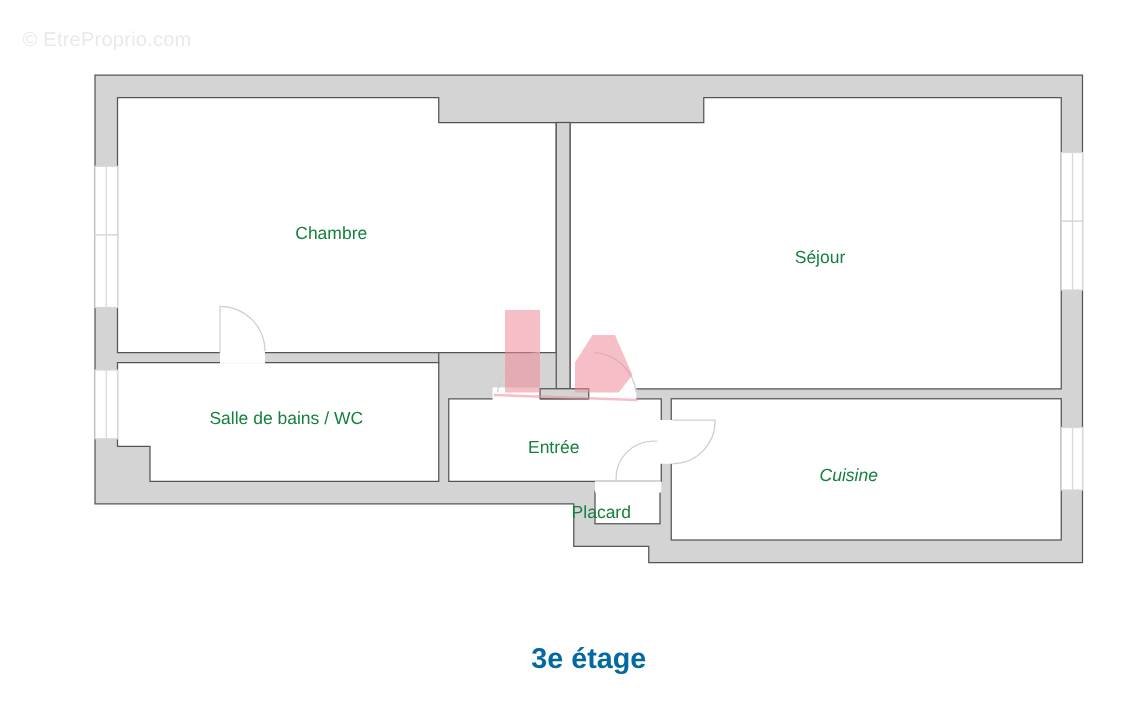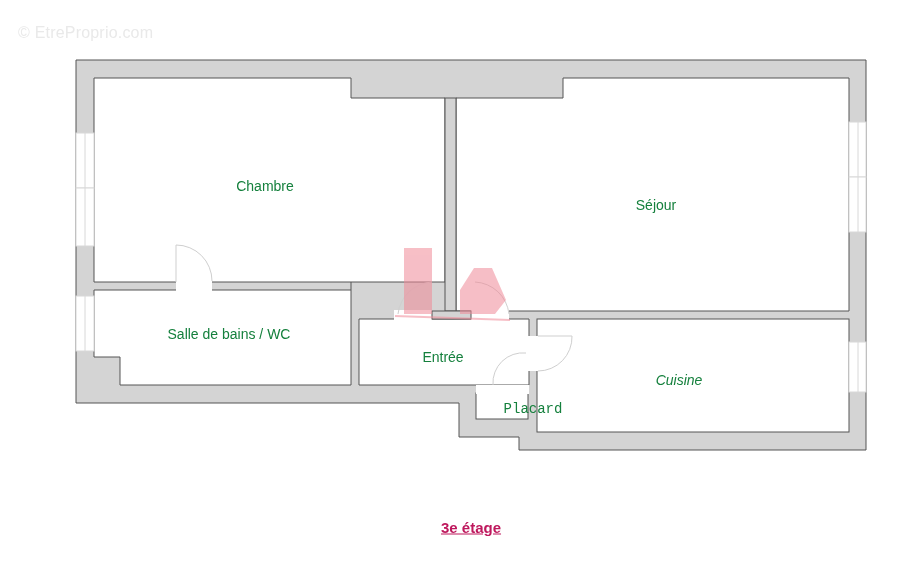--- a/index.html
+++ b/index.html
@@ -4,22 +4,22 @@
 <style>
   html, body { margin: 0; padding: 0; background: #ffffff; }
   body { width: 911px; height: 581px; position: relative; overflow: hidden;
          font-family: "Liberation Sans", sans-serif; }
   .watermark { position: absolute; left: 18px; top: 24px; font-size: 16px; color: #e9e9e9;
                font-family: "Liberation Sans", sans-serif; letter-spacing: 0.2px; }
   .plan { position: absolute; left: 0; top: 0; }
   .room-label { position: absolute; font-size: 14px; color: #15803d; white-space: nowrap;
                 transform: translate(-50%, -50%); font-family: "Liberation Sans", sans-serif; }
   .floor-title { position: absolute; left: 471px; top: 527px; transform: translate(-50%, -50%);
-                 font-size: 15px; font-weight: bold; color: #be185d; white-space: nowrap;
-                 font-family: "Liberation Sans", sans-serif; text-decoration: underline; }
+                 font-size: 23px; font-weight: bold; color: #0369a1; white-space: nowrap;
+                 font-family: "Liberation Sans", sans-serif; }
 </style>
 </head>
 <body>
 
 <div class="watermark">
   <span>© EtreProprio.com</span>
 </div>
 
 <svg class="plan" width="911" height="581" viewBox="0 0 911 581" xmlns="http://www.w3.org/2000/svg">
 
@@ -78,15 +78,15 @@
     <path d="M460 314 L460 290 L474 268 L492 268 L506 300 L495 314 Z" fill="#f08a98"></path>
     <path d="M395 316 L510 320" stroke="#f08a98" stroke-width="2" fill="none"></path>
   </g>
 </svg>
 
 <div class="room-label" style="left:265px; top:186px;">Chambre</div>
 <div class="room-label" style="left:656px; top:205px;text-align:center;">Séjour</div>
 <div class="room-label" style="left:229px; top:334px;text-align:center;">Salle de bains / WC</div>
 <div class="room-label" style="left:443px; top:357px;">Entrée</div>
 <div class="room-label" style="left:679px; top:380px;font-style:italic;">Cuisine</div>
-<div class="room-label" style="left:533px; top:409px;font-family:Liberation Mono, monospace;">Placard</div>
+<div class="room-label" style="left:481px; top:409px;">Placard</div>
 
 <div class="floor-title">3e étage</div>
 
 </body></html>

